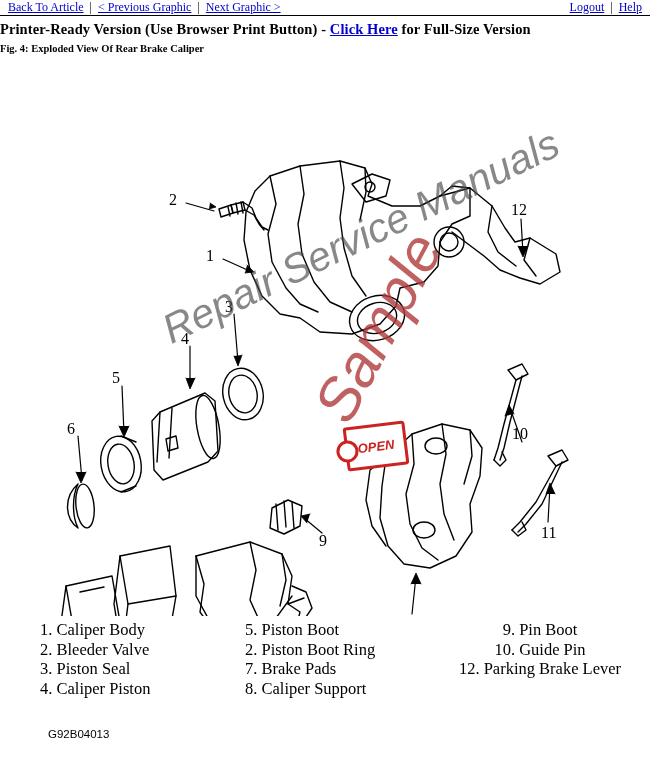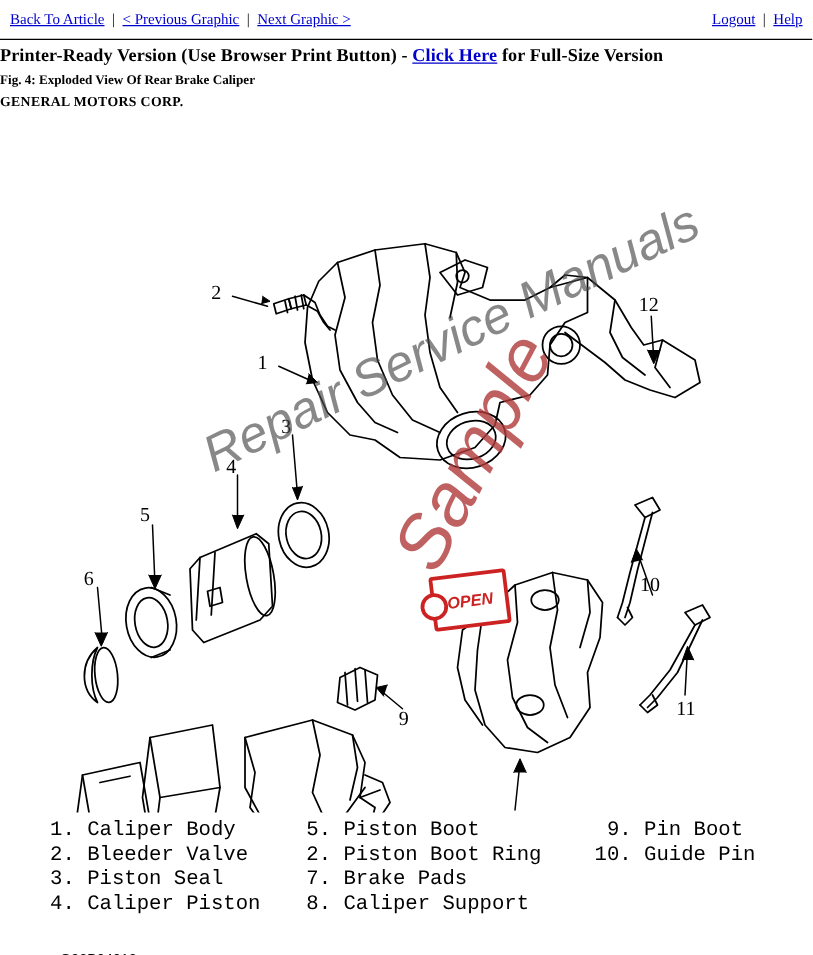--- a/index.html
+++ b/index.html
@@ -11,21 +11,21 @@
     width: 650px;
     height: 764px;
     font-family: "Liberation Serif", serif;
     color: #000;
     position: relative;
     overflow: hidden;
   }
 
   
   .topnav {
-    height: 32px;
+    height: 16px;
     border-bottom: 1px solid #000;
     display: flex;
     align-items: center;
     padding: 0 8px;
     font-family: "Liberation Serif", serif;
     font-size: 12px;
     box-sizing: border-box;
   }
   .nav-left { display: flex; align-items: center; }
   .nav-right { margin-left: auto; display: flex; align-items: flex-end; }
@@ -133,21 +133,21 @@
     border: 3px solid #cc2222;
     border-radius: 50%;
     background: #fff;
   }
 
   
   .legend {
     position: relative;
     width: 650px;
     padding-top: 4px;
-    font-family: Liberation Mono, monospace;
+    font-family: Liberation Serif, serif;
     font-size: 16.5px;
     color: #000;
   }
   .legend-cols {
     display: flex;
     padding-left: 40px;
   }
   .legend-col {
     margin-right: 0;
   }
@@ -188,21 +188,20 @@
     <span class="sep">|</span>
     <span class="navlink">Help</span>
   </div>
 </div>
 
 <div class="header">
   <div class="printer-line">
     <span>Printer-Ready Version (Use Browser Print Button) - </span><span class="clickhere">Click Here</span><span> for Full-Size Version</span>
   </div>
   <div class="fig-line">Fig. 4: Exploded View Of Rear Brake Caliper</div>
-  <div class="corp-line">GENERAL MOTORS CORP.</div>
 </div>
 
 <div class="figure">
   <svg width="650" height="560" viewBox="0 0 650 560">
     <g fill="none" stroke="#000" stroke-width="1.4" stroke-linejoin="round" stroke-linecap="round">
 
       <path d="M255 135 L270 120 L300 110 L340 105 L365 112 L372 128 L368 140
                L392 150 L420 150 L440 140 L452 130 L470 132 L470 160
                L452 168 L440 186 L438 210 L424 226 L400 232 L396 250
                L380 268 L352 278 L320 276 L300 262 L280 258 L262 240
@@ -348,20 +347,21 @@
     </div>
     <div class="legend-col c2">
       <div class="legend-item">5. Piston Boot</div>
       <div class="legend-item">2. Piston Boot Ring</div>
       <div class="legend-item">7. Brake Pads</div>
       <div class="legend-item">8. Caliper Support</div>
     </div>
     <div class="legend-col c3">
       <div class="legend-item">9. Pin Boot</div>
       <div class="legend-item">10. Guide Pin</div>
+      <div class="legend-item">12. Parking Brake Lever</div>
     </div>
   </div>
 </div>
 
 <div class="footer-area">
   <div class="doccode">G92B04013</div>
 
 </div>
 
 </body></html>

